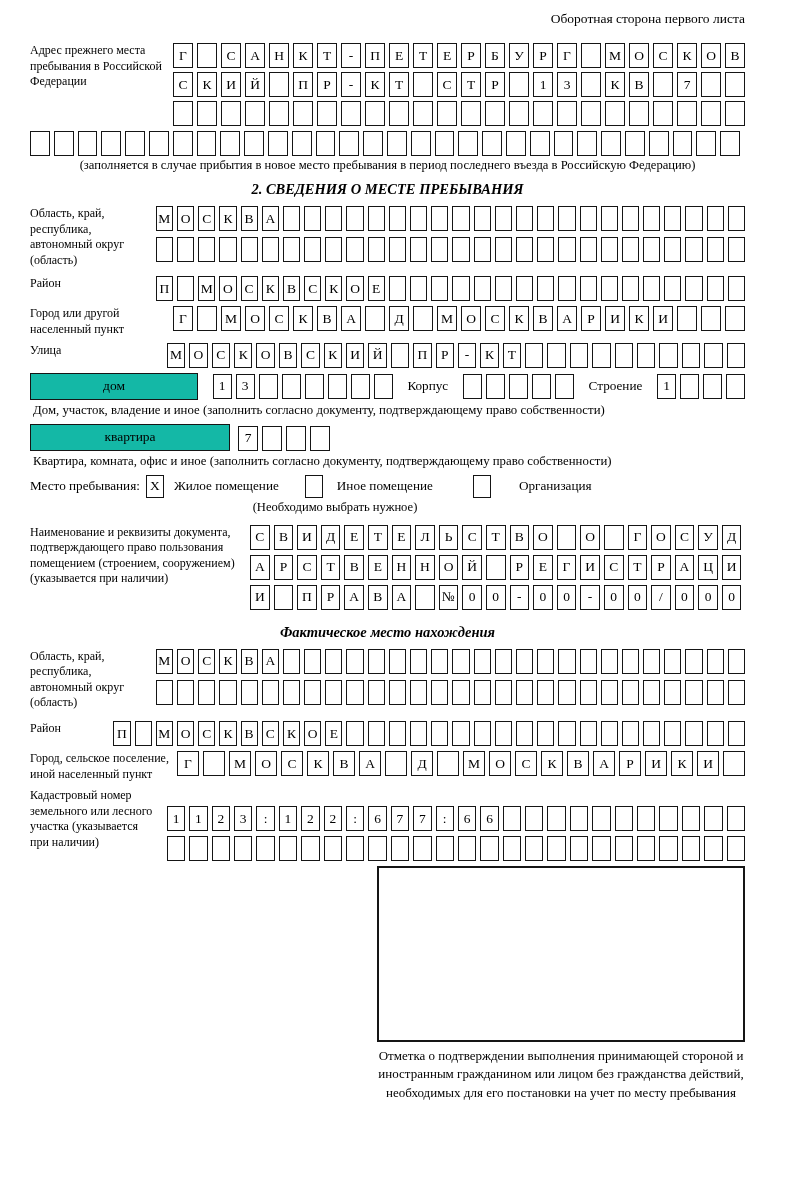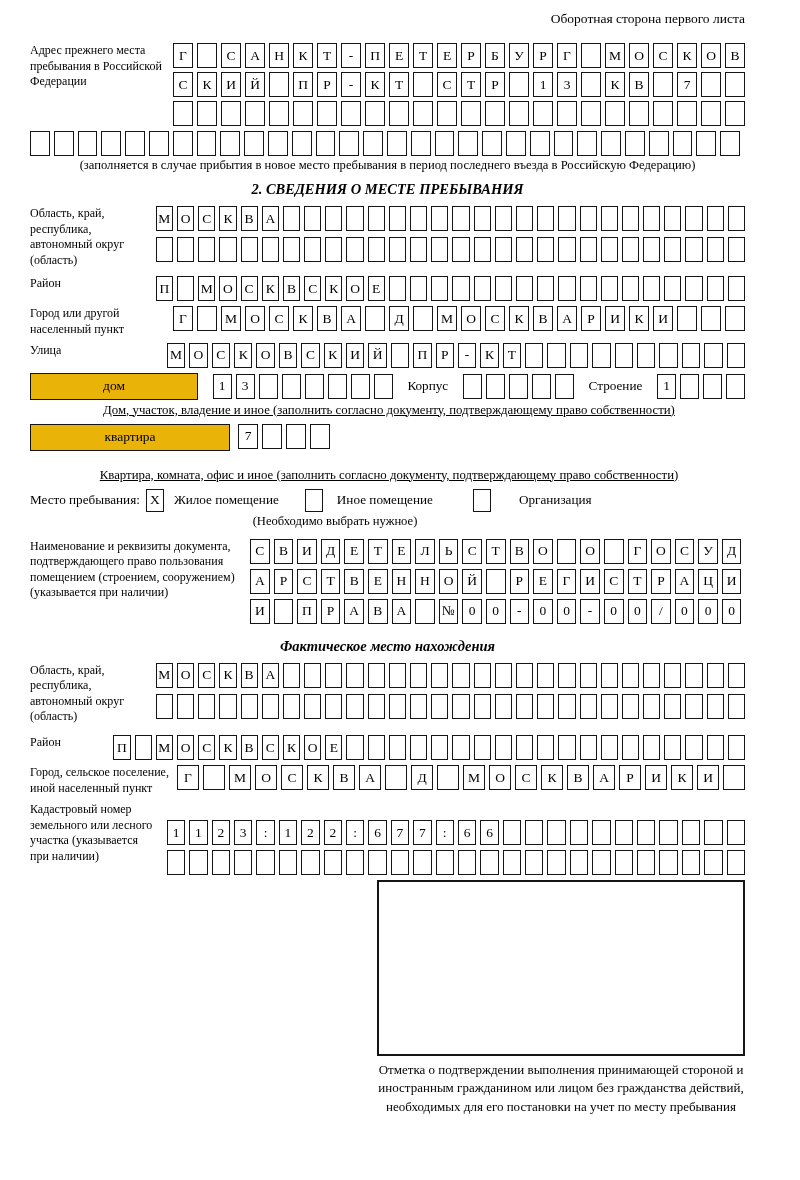--- a/index.html
+++ b/index.html
@@ -20,28 +20,28 @@
     font-size:13.5px;line-height:1;background:#fff;
   }
   .p24 .cell{width:20px}
   .p238 .cell{width:19.8px}
   .p235 .cell{width:19.6px}
   .p23 .cell{width:19px}
   .p22 .cell{width:18.4px}
   .p21 .cell{width:17.2px}
   .p26 .cell{width:22px}
   .caption{font-size:12.6px;text-align:center;margin:2px 0 8px 0;}
-  .caption-left{font-size:12.8px;text-align:center;margin:1px 0 6px 3px;text-decoration:underline;}
+  .caption-left{font-size:12.8px;text-align:left;margin:1px 0 6px 3px;}
   .sec-title{font-weight:bold;font-size:14.5px;text-align:center;margin:4px 0 8px 0;font-style:italic;}
   .labelbox{
     border:1.8px solid #151515;height:27px;box-sizing:border-box;
-    display:flex;align-items:center;justify-content:center;font-size:13.5px;background:#eab308;flex:none;
+    display:flex;align-items:center;justify-content:center;font-size:13.5px;background:#14b8a6;flex:none;
   }
   .domrow{display:flex;align-items:center;margin-bottom:3px;justify-content:space-between;}
-  .kvrow{display:flex;align-items:flex-start;margin-bottom:17px;}
+  .kvrow{display:flex;align-items:flex-end;margin-bottom:3px;}
   .inline-lbl{font-size:13.2px;white-space:nowrap;}
   .cbx{
     border:1.9px solid #151515;width:18px;height:23px;box-sizing:border-box;flex:none;
     display:flex;align-items:center;justify-content:center;font-size:13.5px;background:#fff;
   }
   .mestorow{display:flex;align-items:center;gap:0;margin-bottom:2px;}
   .stamp-wrap{margin-left:auto;width:368px;margin-top:2px;}
   .stamp-box{border:2px solid #151515;height:176px;box-sizing:border-box;background:#fff;}
   .stamp-caption{font-size:13px;text-align:center;line-height:1.4;margin-top:5px;}
   .fact-note{font-size:13px;text-align:center;line-height:1.35;margin-bottom:8px;}

